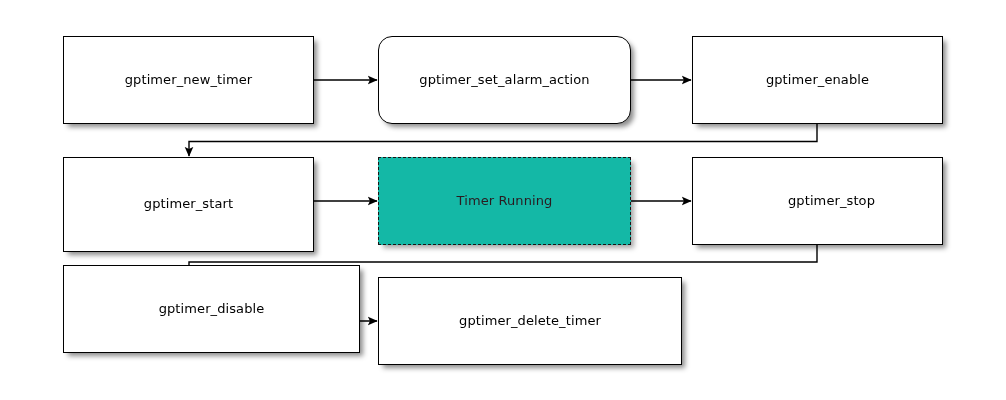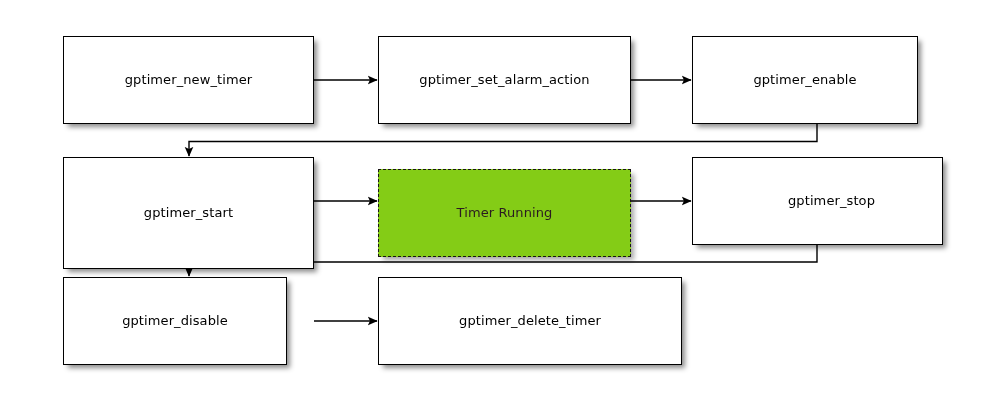--- a/index.html
+++ b/index.html
@@ -55,41 +55,40 @@
     color: #000000;
     letter-spacing: 0.1px;
     white-space: nowrap;
   }
   .node.multiline {
     flex-direction: column;
   }
 
   
   .node.state {
-    background: #84cc16;
+    background: #14b8a6;
     border: 1.5px dashed #1a1416;
     box-shadow: 4px 4px 5px -1px rgba(0,0,0,0.35);
-    margin-top: 12px;
   }
   .node.state .node-label {
     color: #2b1b20;
   }
 
   
   #node-new-timer        { left: 63px;  top: 36px;  width: 251px; height: 88px; }
-  #node-alarm-callbacks  { left: 378px; top: 36px;  width: 253px; height: 88px; }
-  #node-enable           { left: 692px; top: 36px;  width: 226px; height: 88px; }
+  #node-alarm-callbacks  { left: 378px; top: 36px;  width: 253px; height: 88px; border-radius: 14px; }
+  #node-enable           { left: 692px; top: 36px;  width: 251px; height: 88px; }
 
   
-  #node-start            { left: 63px;  top: 157px; width: 251px; height: 112px; }
+  #node-start            { left: 63px;  top: 157px; width: 251px; height: 95px; }
   #node-timer-running    { left: 378px; top: 157px; width: 253px; height: 88px; }
   #node-stop             { left: 692px; top: 157px; width: 251px; height: 88px; padding-left: 28px; }
 
   
-  #node-disable          { left: 63px;  top: 277px; width: 224px; height: 88px; }
+  #node-disable          { left: 63px;  top: 265px; width: 297px; height: 88px; }
   #node-delete-timer     { left: 378px; top: 277px; width: 304px; height: 88px; }
 </style>
 </head>
 <body>
 
 <div id="diagram-canvas">
 
   <svg id="connectors" viewBox="0 0 1006 400" width="1006" height="400" xmlns="http://www.w3.org/2000/svg">
     <defs>
       <marker id="arrowhead" viewBox="0 0 10 10" refX="9.3" refY="5" markerWidth="7" markerHeight="7" orient="auto-start-reverse">

